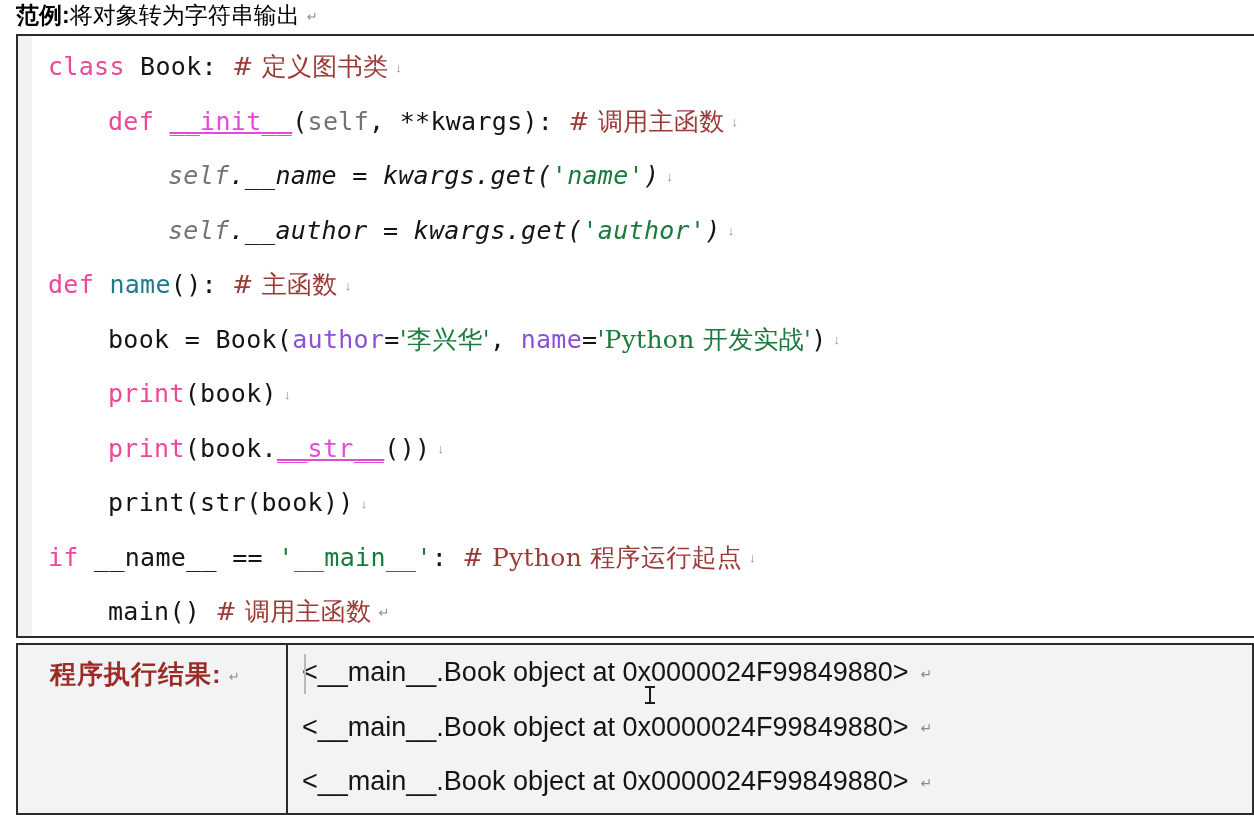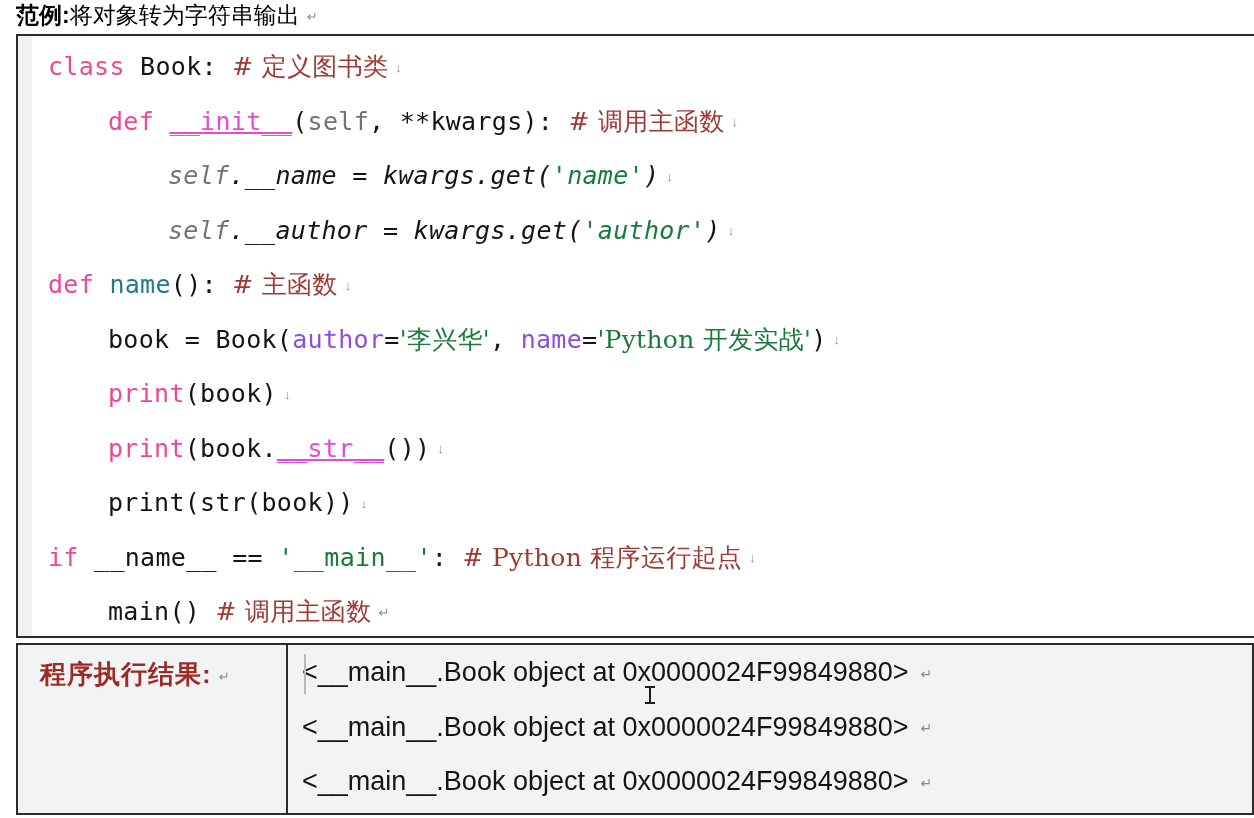--- a/index.html
+++ b/index.html
@@ -105,21 +105,21 @@
   #result-label-cell {
     width: 272px;
     box-sizing: border-box;
     border: 2px solid #2b2b2b;
     background: #f2f3f5;
     position: relative;
     flex: 0 0 272px;
   }
   #result-label-cell .label-inner {
     position: absolute;
-    left: 22px;
+    left: 32px;
     top: 12px;
     white-space: nowrap;
     font-size: 26px;
     font-weight: bold;
     color: #9c2b26;
     letter-spacing: 1px;
   }
   #result-output-cell {
     flex: 1 1 auto;
     box-sizing: border-box;

